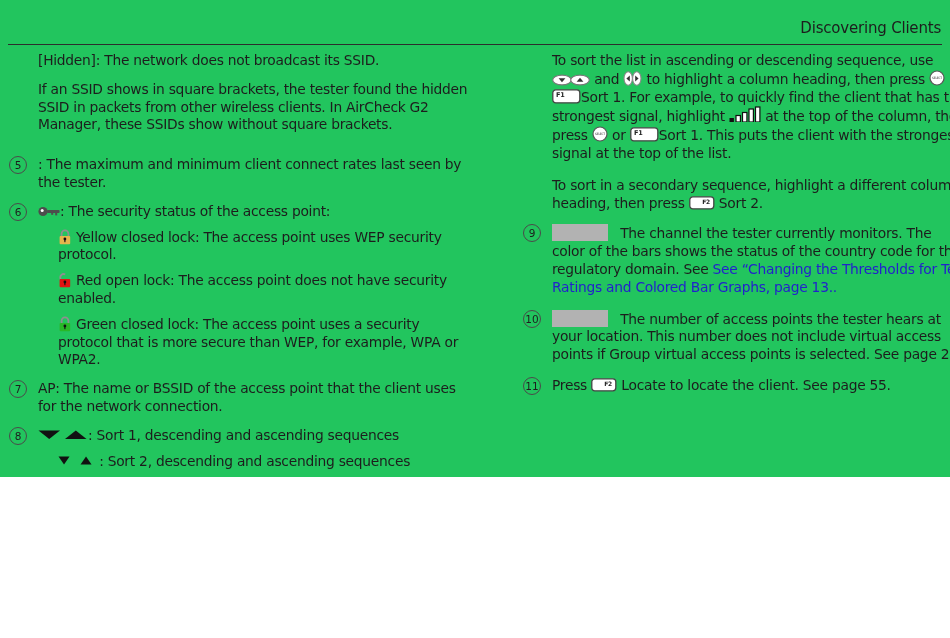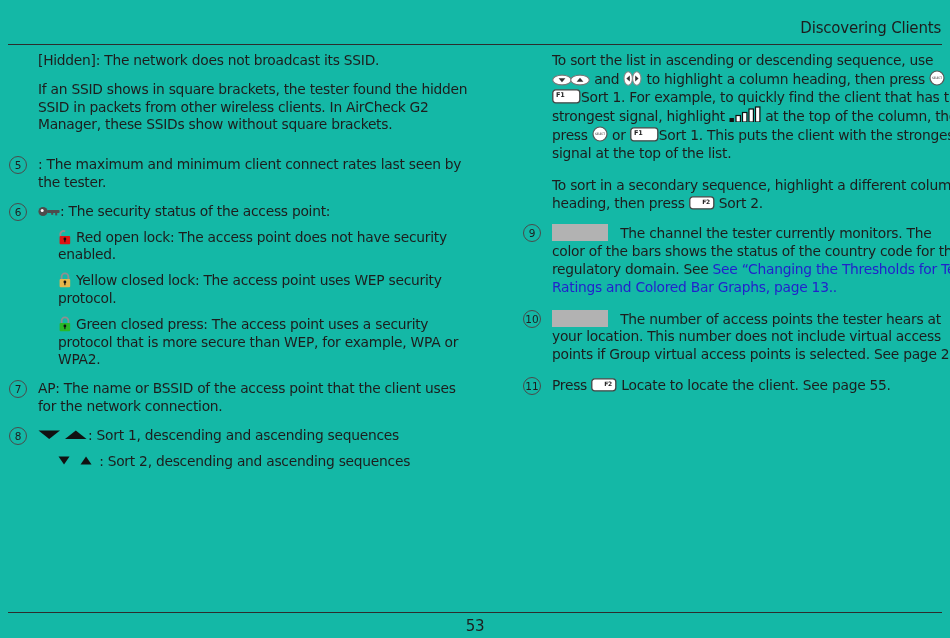--- a/index.html
+++ b/index.html
@@ -1,18 +1,18 @@
 <!DOCTYPE html>
 <html><head>
 <meta charset="utf-8">
 <style>
   * { margin:0; padding:0; box-sizing:border-box; }
   html,body { background:#ffffff; }
   .page {
-    position:relative; width:950px; height:638px; background:#14b8a6;
+    position:relative; width:950px; height:477px; background:#22c55e;
     font-family:"DejaVu Sans","Liberation Sans",sans-serif;
     font-size:13.8px; letter-spacing:-0.25px; line-height:17.8px; color:#1d1d1d;
     overflow:hidden;
   }
   .header-title { position:absolute; top:20px; right:9px; font-size:15px; letter-spacing:-0.2px; color:#1d1d1d; }
   .rule { position:absolute; left:8px; right:8px; border-top:1.8px solid #2d2d2d; }
   .rule-top { top:44px; }
   .rule-bottom { top:612px; }
   .page-number { position:absolute; top:618px; left:0; right:0; text-align:center; font-size:15px; color:#1d1d1d; }
 
@@ -64,43 +64,43 @@
       <span class="icon icon-key"><svg width="22" height="11" viewBox="0 0 22 11">
             <circle cx="5" cy="5.5" r="4.6" fill="#4d4d4d"></circle>
             <circle cx="4.2" cy="4.4" r="1.5" fill="#ffffff"></circle>
             <rect x="9" y="4.1" width="12.6" height="2.9" rx="1" fill="#4d4d4d"></rect>
             <rect x="13.2" y="6.6" width="2" height="2.2" fill="#4d4d4d"></rect>
             <rect x="17.2" y="6.6" width="2" height="2.8" fill="#4d4d4d"></rect>
           </svg></span><span>: The security status of the access point:</span>
 
       <div class="sub">
         <span class="icon icon-lock"><svg width="14" height="16" viewBox="0 0 14 16">
+              <path d="M3.6 7.4 V4.8 a3.4 3.4 0 0 1 6.8 0 V7.4" fill="none" stroke="#8f8f8f" stroke-width="1.8"></path>
+              <rect x="1.6" y="7" width="10.6" height="8.2" rx="1" fill="#e6b64c"></rect>
+              <circle cx="6.9" cy="10" r="1.4" fill="#111"></circle>
+              <rect x="6.35" y="10.4" width="1.1" height="2.8" fill="#111"></rect>
+            </svg></span><span>Yellow closed lock: The access point uses WEP security protocol.</span>
+      </div>
+
+      <div class="sub">
+        <span class="icon icon-lock"><svg width="14" height="16" viewBox="0 0 14 16">
               <path d="M2.6 7.2 C1.2 3.6, 4.6 0.8, 7.2 2.6" fill="none" stroke="#8f8f8f" stroke-width="1.8"></path>
               <rect x="1.6" y="7" width="10.6" height="8.2" rx="1" fill="#e01313"></rect>
               <circle cx="6.9" cy="10" r="1.4" fill="#111"></circle>
               <rect x="6.35" y="10.4" width="1.1" height="2.8" fill="#111"></rect>
             </svg></span><span>Red open lock: The access point does not have security enabled.</span>
       </div>
 
       <div class="sub">
         <span class="icon icon-lock"><svg width="14" height="16" viewBox="0 0 14 16">
               <path d="M3.6 7.4 V4.8 a3.4 3.4 0 0 1 6.8 0 V7.4" fill="none" stroke="#8f8f8f" stroke-width="1.8"></path>
-              <rect x="1.6" y="7" width="10.6" height="8.2" rx="1" fill="#e6b64c"></rect>
-              <circle cx="6.9" cy="10" r="1.4" fill="#111"></circle>
-              <rect x="6.35" y="10.4" width="1.1" height="2.8" fill="#111"></rect>
-            </svg></span><span>Yellow closed lock: The access point uses WEP security protocol.</span>
-      </div>
-
-      <div class="sub">
-        <span class="icon icon-lock"><svg width="14" height="16" viewBox="0 0 14 16">
-              <path d="M3.6 7.4 V4.8 a3.4 3.4 0 0 1 6.8 0 V7.4" fill="none" stroke="#8f8f8f" stroke-width="1.8"></path>
               <rect x="1.6" y="7" width="10.6" height="8.2" rx="1" fill="#28b828"></rect>
               <circle cx="6.9" cy="10" r="1.4" fill="#111"></circle>
               <rect x="6.35" y="10.4" width="1.1" height="2.8" fill="#111"></rect>
-            </svg></span><span>Green closed press: The access point uses a security protocol that is more secure than WEP, for example, WPA or WPA2.</span>
+            </svg></span><span>Green closed lock: The access point uses a security protocol that is more secure than WEP, for example, WPA or WPA2.</span>
       </div>
     </div>
 
     <div class="li">
       <span class="num">7</span>
       <span class="b">AP</span><span>: The name or BSSID of the access point that the client uses for the network connection.</span>
     </div>
 
     <div class="li">
       <span class="num">8</span>

